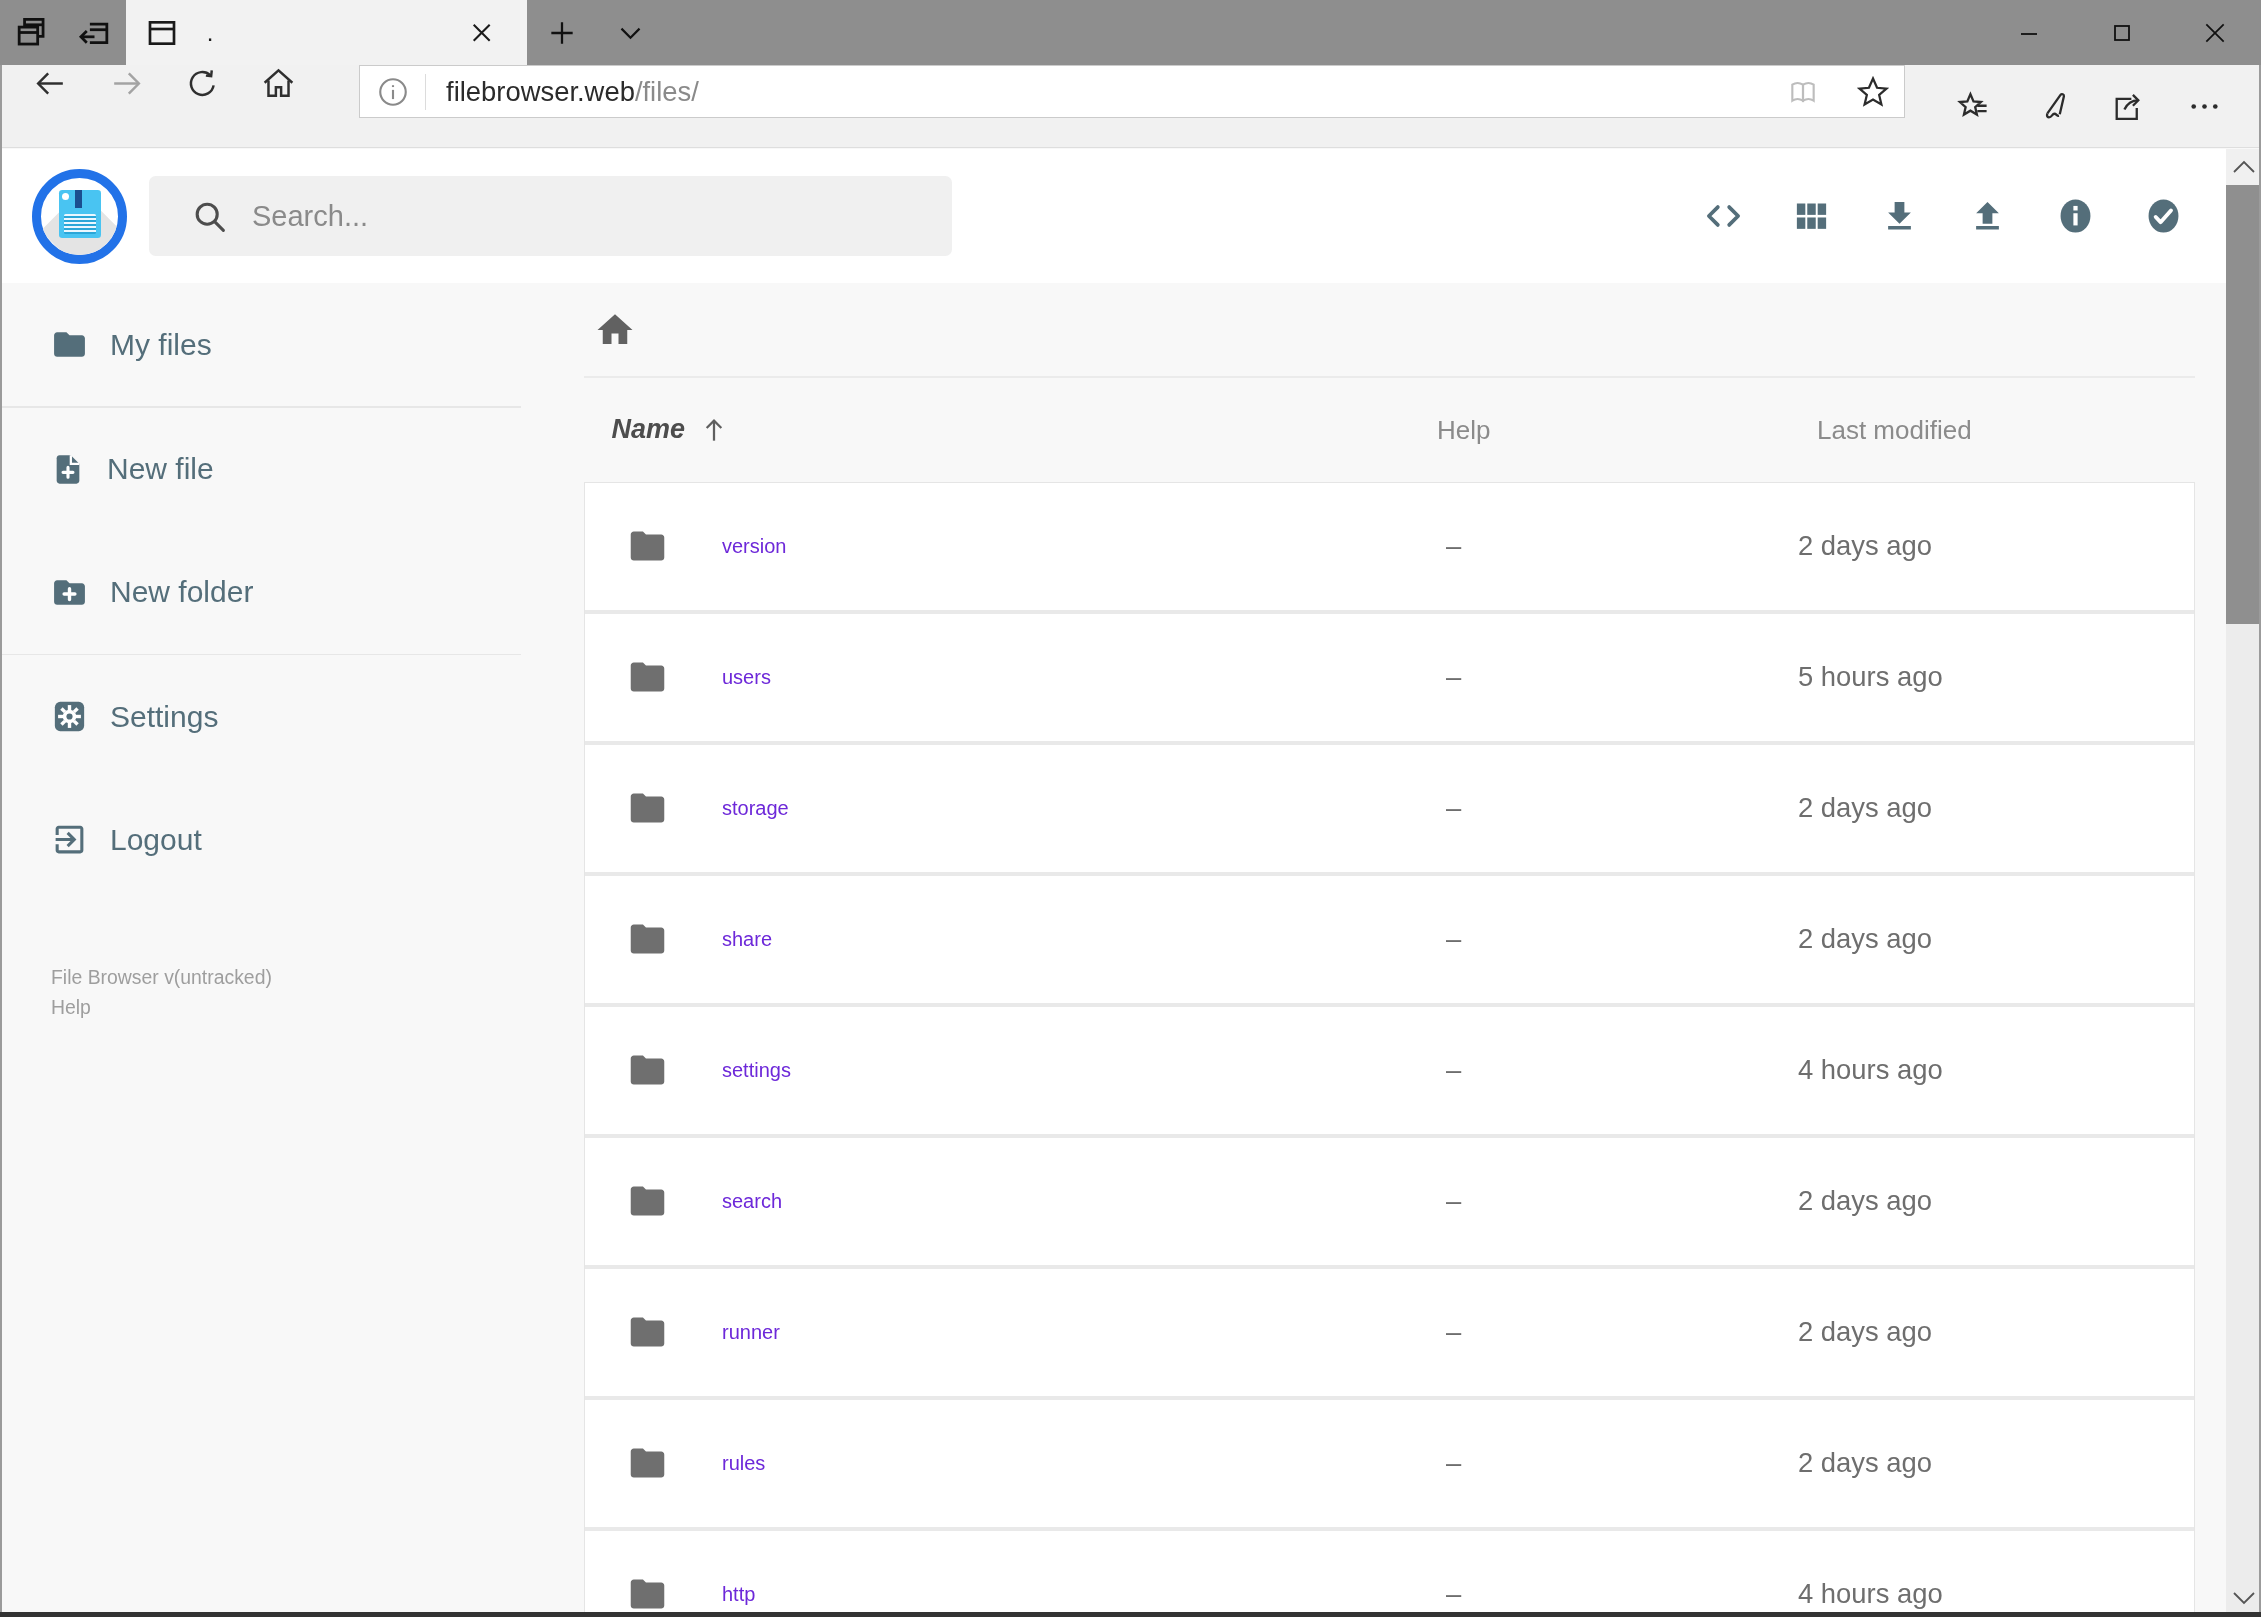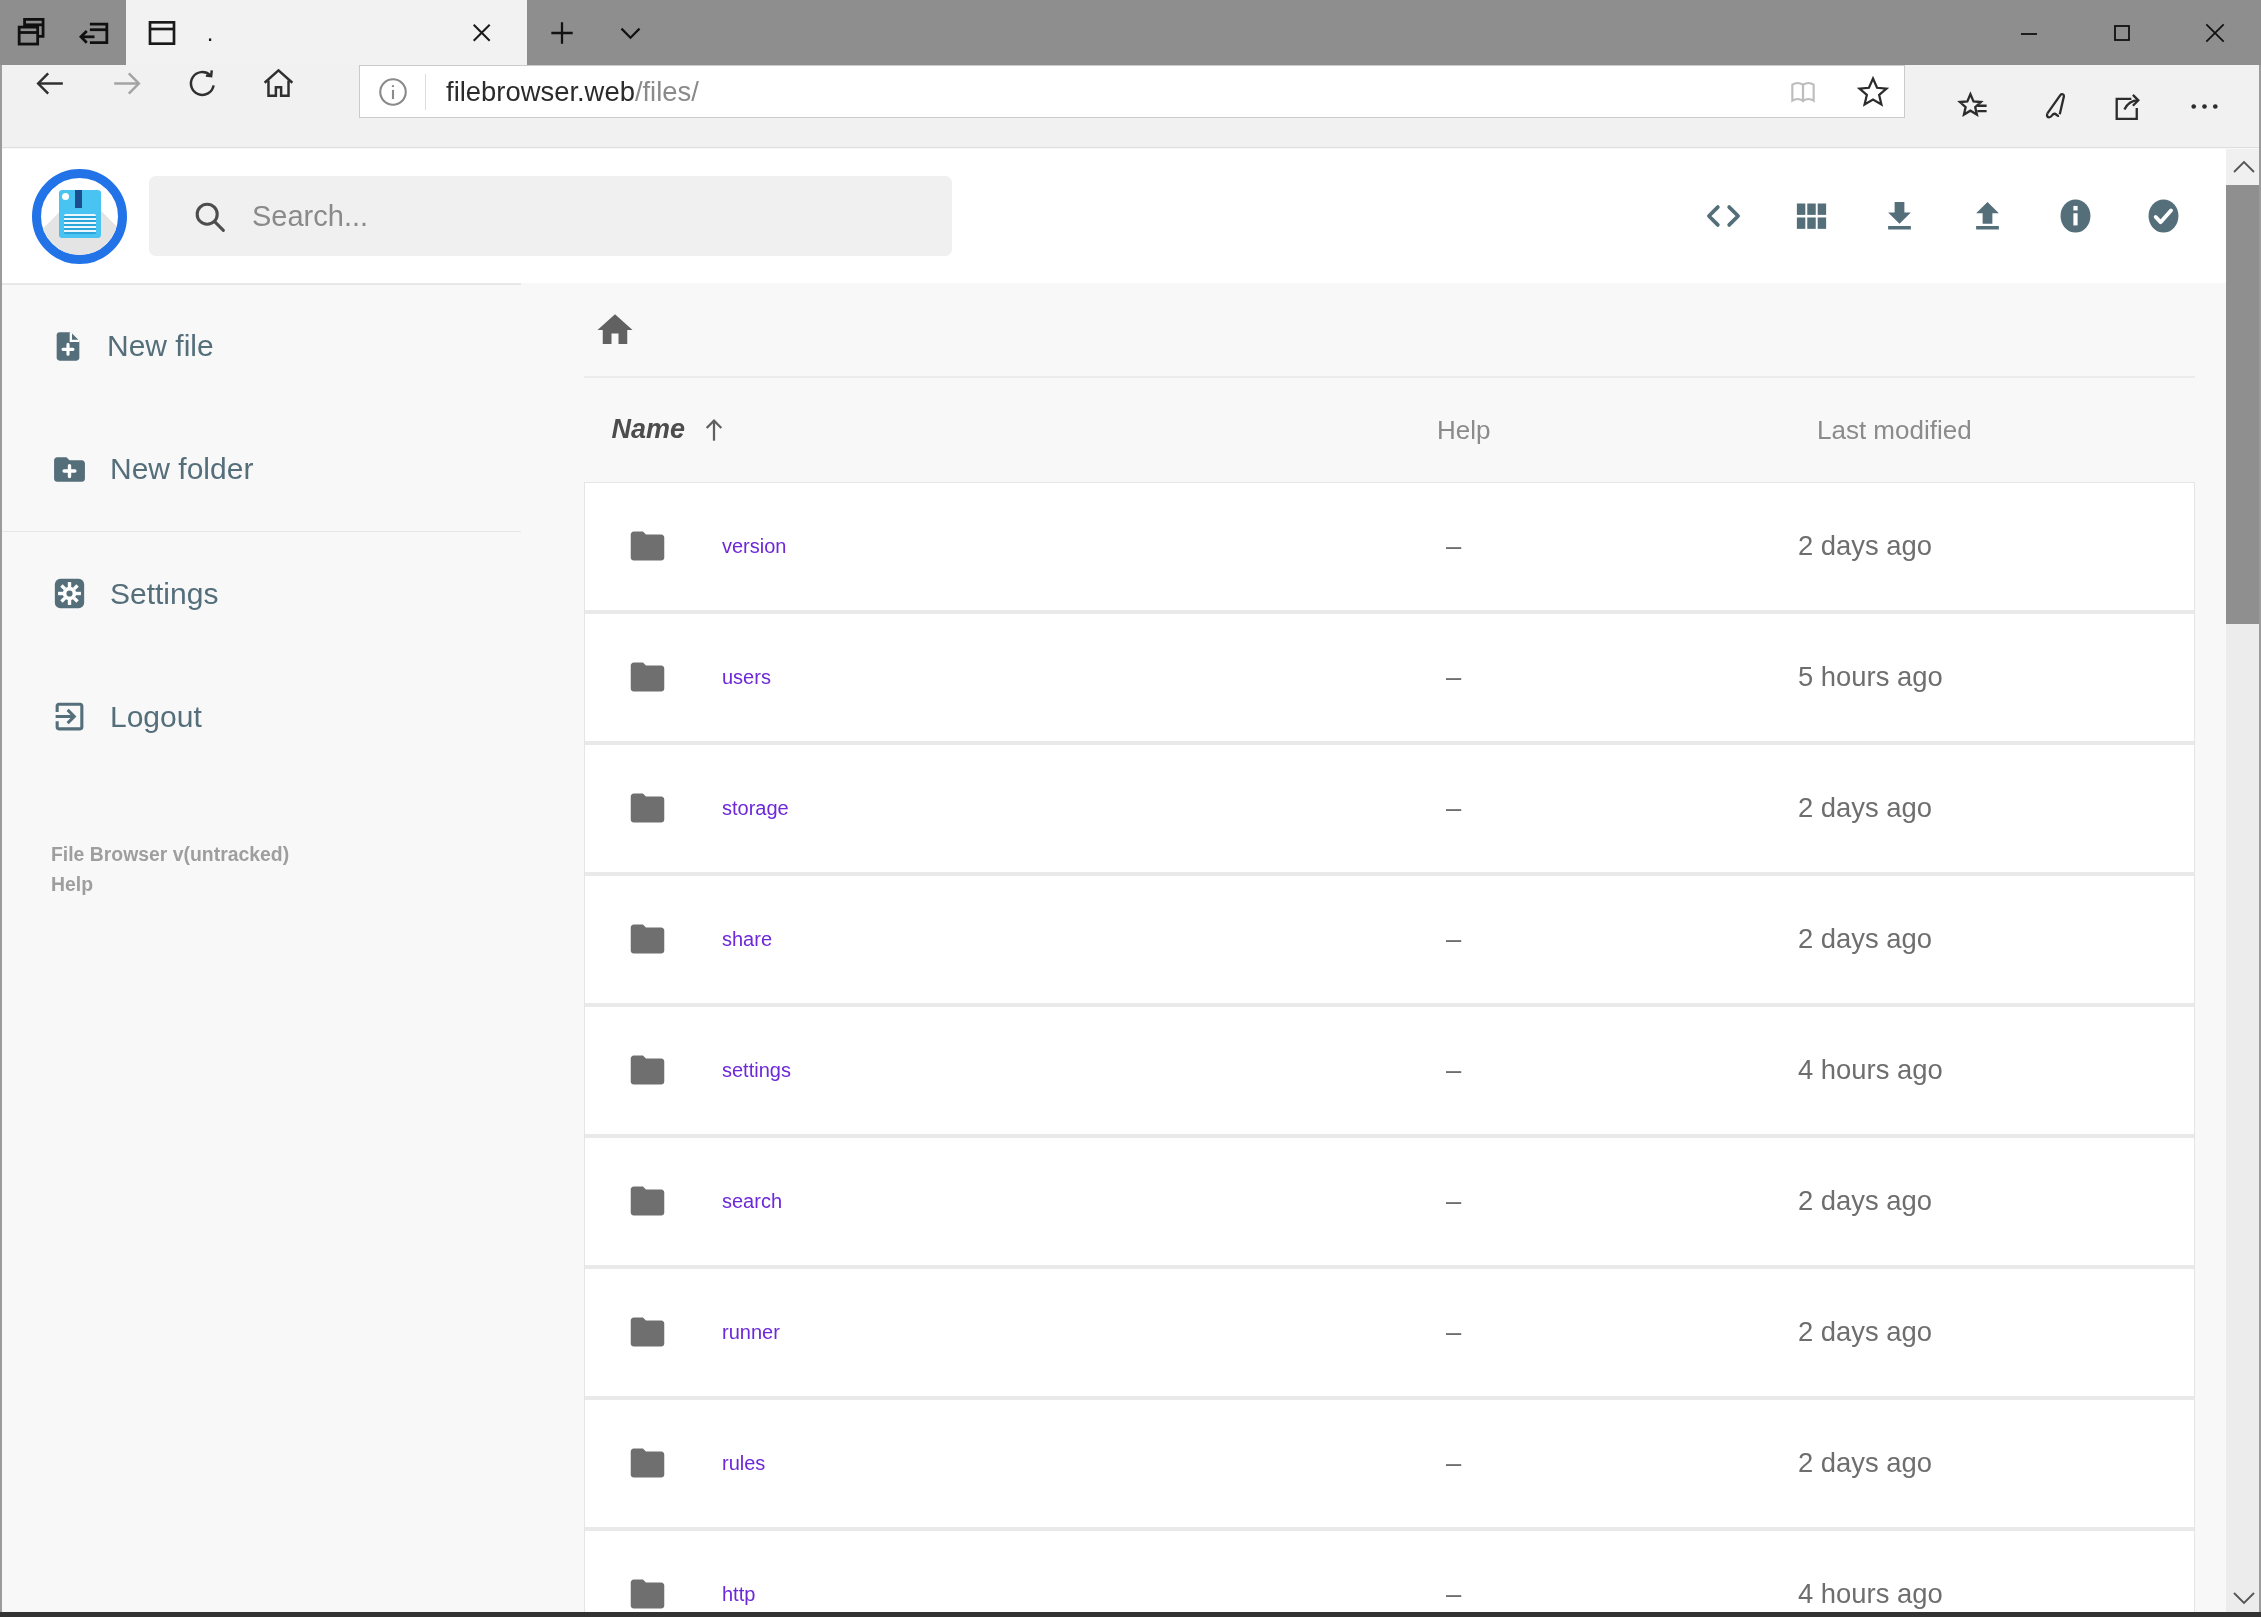--- a/index.html
+++ b/index.html
@@ -59,21 +59,21 @@
   .hdr-icons { display:flex; align-items:center; gap:49px; margin-right:43px; }
   .hdr-icon { width:39px; height:39px; display:flex; align-items:center; justify-content:center; flex:none; }
 
   
   .app-body { display:flex; align-items:stretch; }
   .sidebar { width:521px; flex:none; }
   .side-item { height:123px; display:flex; align-items:center; cursor:pointer; }
   .side-item svg, .side-item .gear-wrap { margin-left:51px; flex:none; }
   .side-label { margin-left:22px; font-size:30px; color:#546e7a; }
   .side-divider { height:1.6px; background:#e7e7e7; }
-  .side-footer { margin:61px 0 0 51px; font-size:19.4px; color:#9e9e9e; line-height:30px;font-weight:bold; }
+  .side-footer { margin:61px 0 0 51px; font-size:19.4px; color:#9e9e9e; line-height:30px; }
   .side-footer .help { cursor:pointer; }
 
   .content { flex:1; padding:0 31px 0 63px; }
   .breadcrumb { height:93px; display:flex; align-items:center; }
   .breadcrumb svg { margin-left:9.7px; }
   .content-divider { height:1.6px; background:#ebebeb; }
   .thead { position:relative; height:104px; }
   .th-name { position:absolute; left:27.4px; top:50%; transform:translateY(-50%);
              display:flex; align-items:center; font-size:27px; font-weight:bold; color:#4d4d4d;font-style:italic; }
   .th-name svg { margin-left:13px; }
@@ -297,20 +297,26 @@
               <ellipse cx="12" cy="12" rx="9.2" ry="10.2" fill="#546e7a"></ellipse>
               <path d="M7.2 12.6l3 3.2 6.4-7.2" fill="none" stroke="#fff" stroke-width="2.4" stroke-linecap="round" stroke-linejoin="round"></path>
             </svg>
           </div>
         </div>
       </div>
 
       <div class="app-body">
 
         <div class="sidebar">
+          <div class="side-item">
+            <svg width="37" height="37" viewBox="0 0 24 24" fill="#546e7a">
+              <path d="M10 4H4c-1.1 0-2 .9-2 2v12c0 1.1.9 2 2 2h16c1.1 0 2-.9 2-2V8c0-1.1-.9-2-2-2h-8l-2-2z"></path>
+            </svg>
+            <span class="side-label">My files</span>
+          </div>
           <div class="side-divider"></div>
           <div class="side-item">
             <svg width="34" height="37" viewBox="0 0 24 24">
               <path d="M14 2H6c-1.1 0-2 .9-2 2v16c0 1.1.9 2 2 2h12c1.1 0 2-.9 2-2V8l-6-6z" fill="#546e7a"></path>
               <path d="M14 2v6h6" fill="none" stroke="#fff" stroke-width="1.6"></path>
               <path d="M12 10.5v7M8.5 14h7" stroke="#fff" stroke-width="2.2" stroke-linecap="round"></path>
             </svg>
             <span class="side-label">New file</span>
           </div>
           <div class="side-item">

